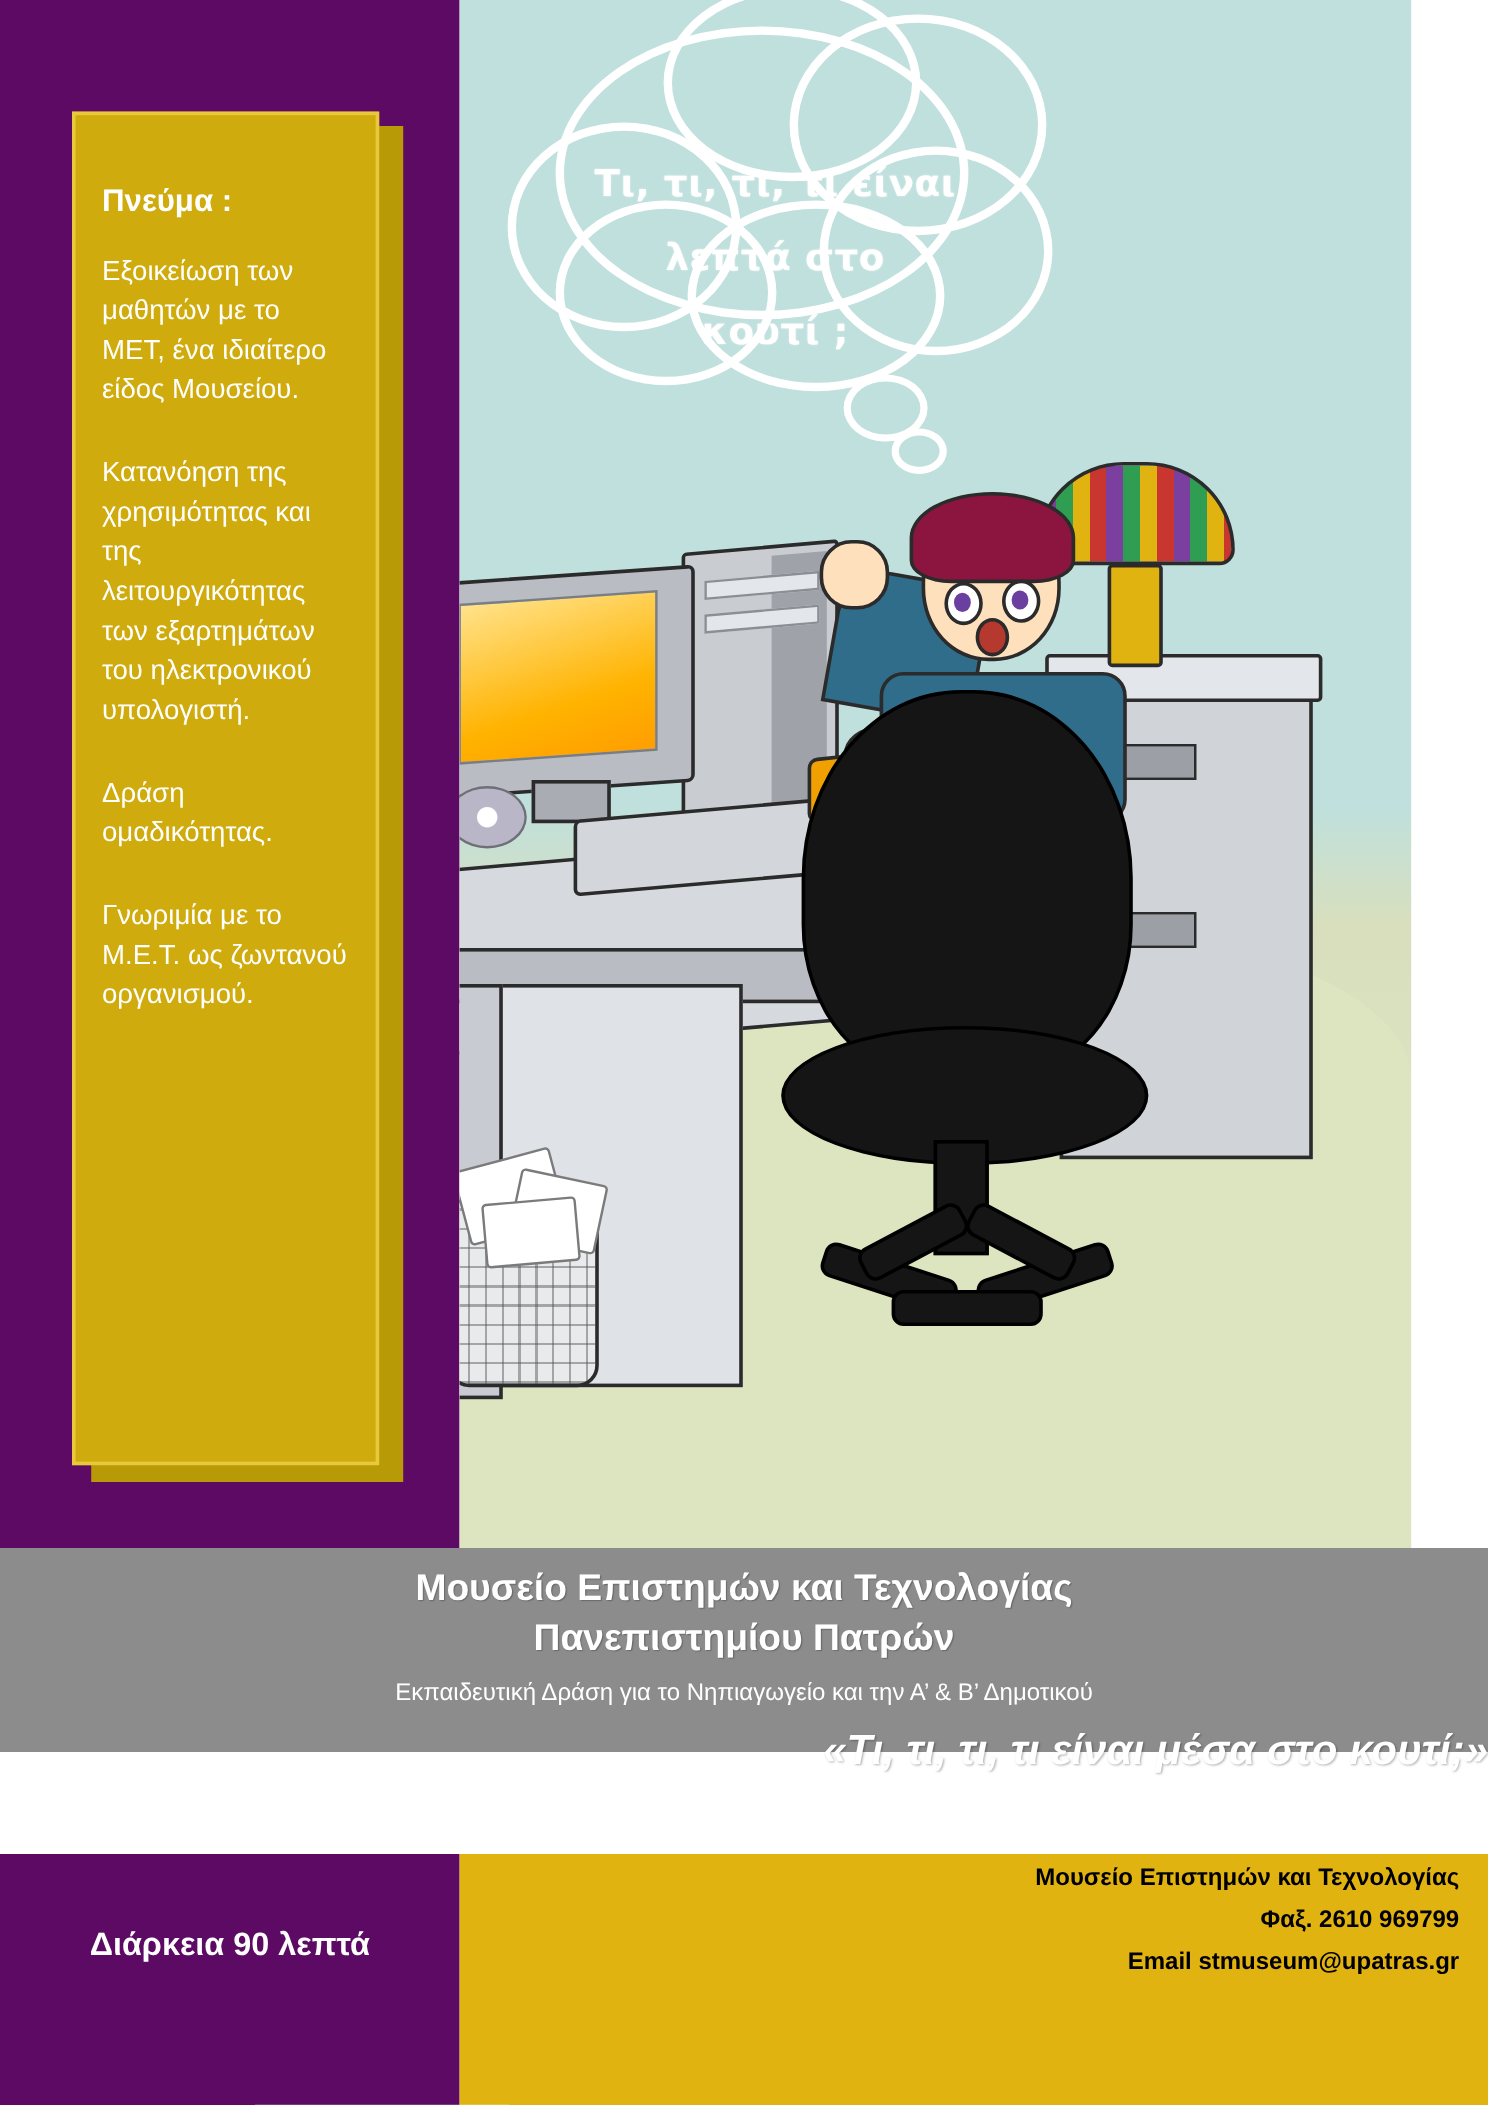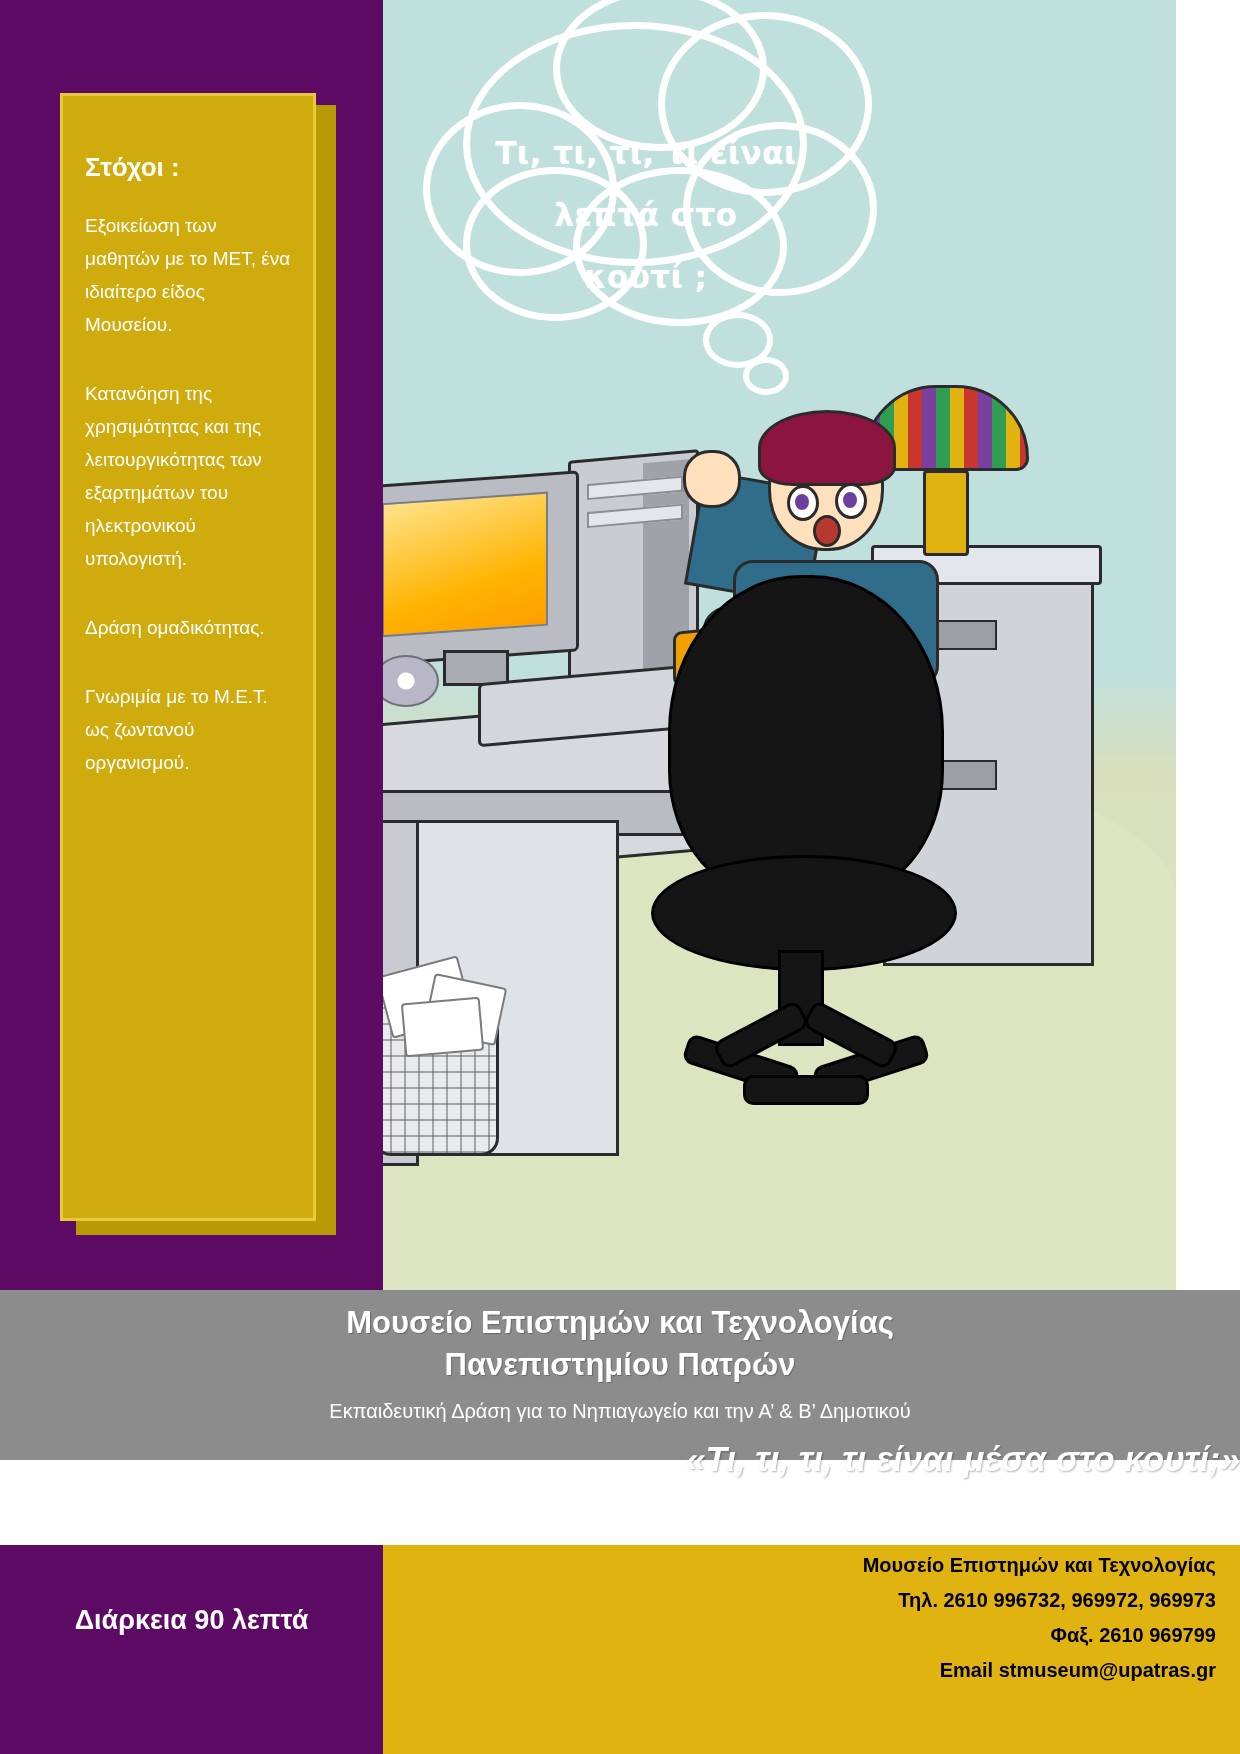--- a/index.html
+++ b/index.html
@@ -63,21 +63,21 @@
     background:#cfab0d;
     border:3px solid #e7c93b;
     box-sizing:border-box;
     padding:56px 22px 10px 22px;
   }
   .goal-title{
     color:#ffffff;font-weight:bold;font-size:26px;margin:0 0 26px 0;
     font-family:"Liberation Sans", sans-serif;
   }
   .goal-item{
-    color:#ffffff;font-size:19px;line-height:33px;margin:0 0 36px 0;
+    color:#ffffff;font-size:23px;line-height:33px;margin:0 0 36px 0;
     font-family:"Liberation Sans", sans-serif;
   }
 
   
   .grey-band{
     position:absolute;left:0;top:1290px;width:1240px;height:170px;
     background:#8c8c8c;
   }
   .band-title{
     color:#ffffff;text-align:center;font-weight:bold;font-size:31px;
@@ -365,37 +365,36 @@
     </div>
 
     <div class="bin"></div>
     <div class="paper" style="left:0px;top:965px;width:80px;height:60px;"></div>
     <div class="paper" style="left:45px;top:980px;width:70px;height:55px;transform:rotate(12deg);"></div>
     <div class="paper" style="left:20px;top:1000px;width:75px;height:50px;transform:rotate(-5deg);"></div>
   </div>
 
   <div class="goal-shadow"></div>
   <div class="goal-box">
-    <p class="goal-title">Στόχοι :</p>
+    <p class="goal-title">Πνεύμα :</p>
     <p class="goal-item">Εξοικείωση των μαθητών με το ΜΕΤ, ένα ιδιαίτερο είδος Μουσείου.</p>
     <p class="goal-item">Κατανόηση  της χρησιμότητας και της λειτουργικότητας των εξαρτημάτων του ηλεκτρονικού υπολογιστή.</p>
     <p class="goal-item">Δράση ομαδικότητας.</p>
     <p class="goal-item">Γνωριμία με το Μ.Ε.Τ. ως ζωντανού οργανισμού.</p>
   </div>
 
   <div class="grey-band">
     <p class="band-title">Μουσείο Επιστημών και Τεχνολογίας</p>
     <p class="band-title" style="padding-top:0;">Πανεπιστημίου Πατρών</p>
     <p class="band-sub">Εκπαιδευτική Δράση για το Νηπιαγωγείο και την Α’ &amp; Β’ Δημοτικού</p>
     <p class="band-quote">«Τι, τι, τι, τι είναι μέσα στο κουτί;»</p>
   </div>
 
   <div class="bottom-purple"></div>
   <div class="bottom-yellow"></div>
   <div class="duration">Διάρκεια  90 λεπτά</div>
   <div class="contact">
     <div>Μουσείο Επιστημών και Τεχνολογίας</div>
-    <div>Τηλ. 2610 996732, 969972, 969973</div>
     <div>Φαξ. 2610 969799</div>
     <div>Email stmuseum@upatras.gr</div>
   </div>
 
 </div>
 
 </body></html>

